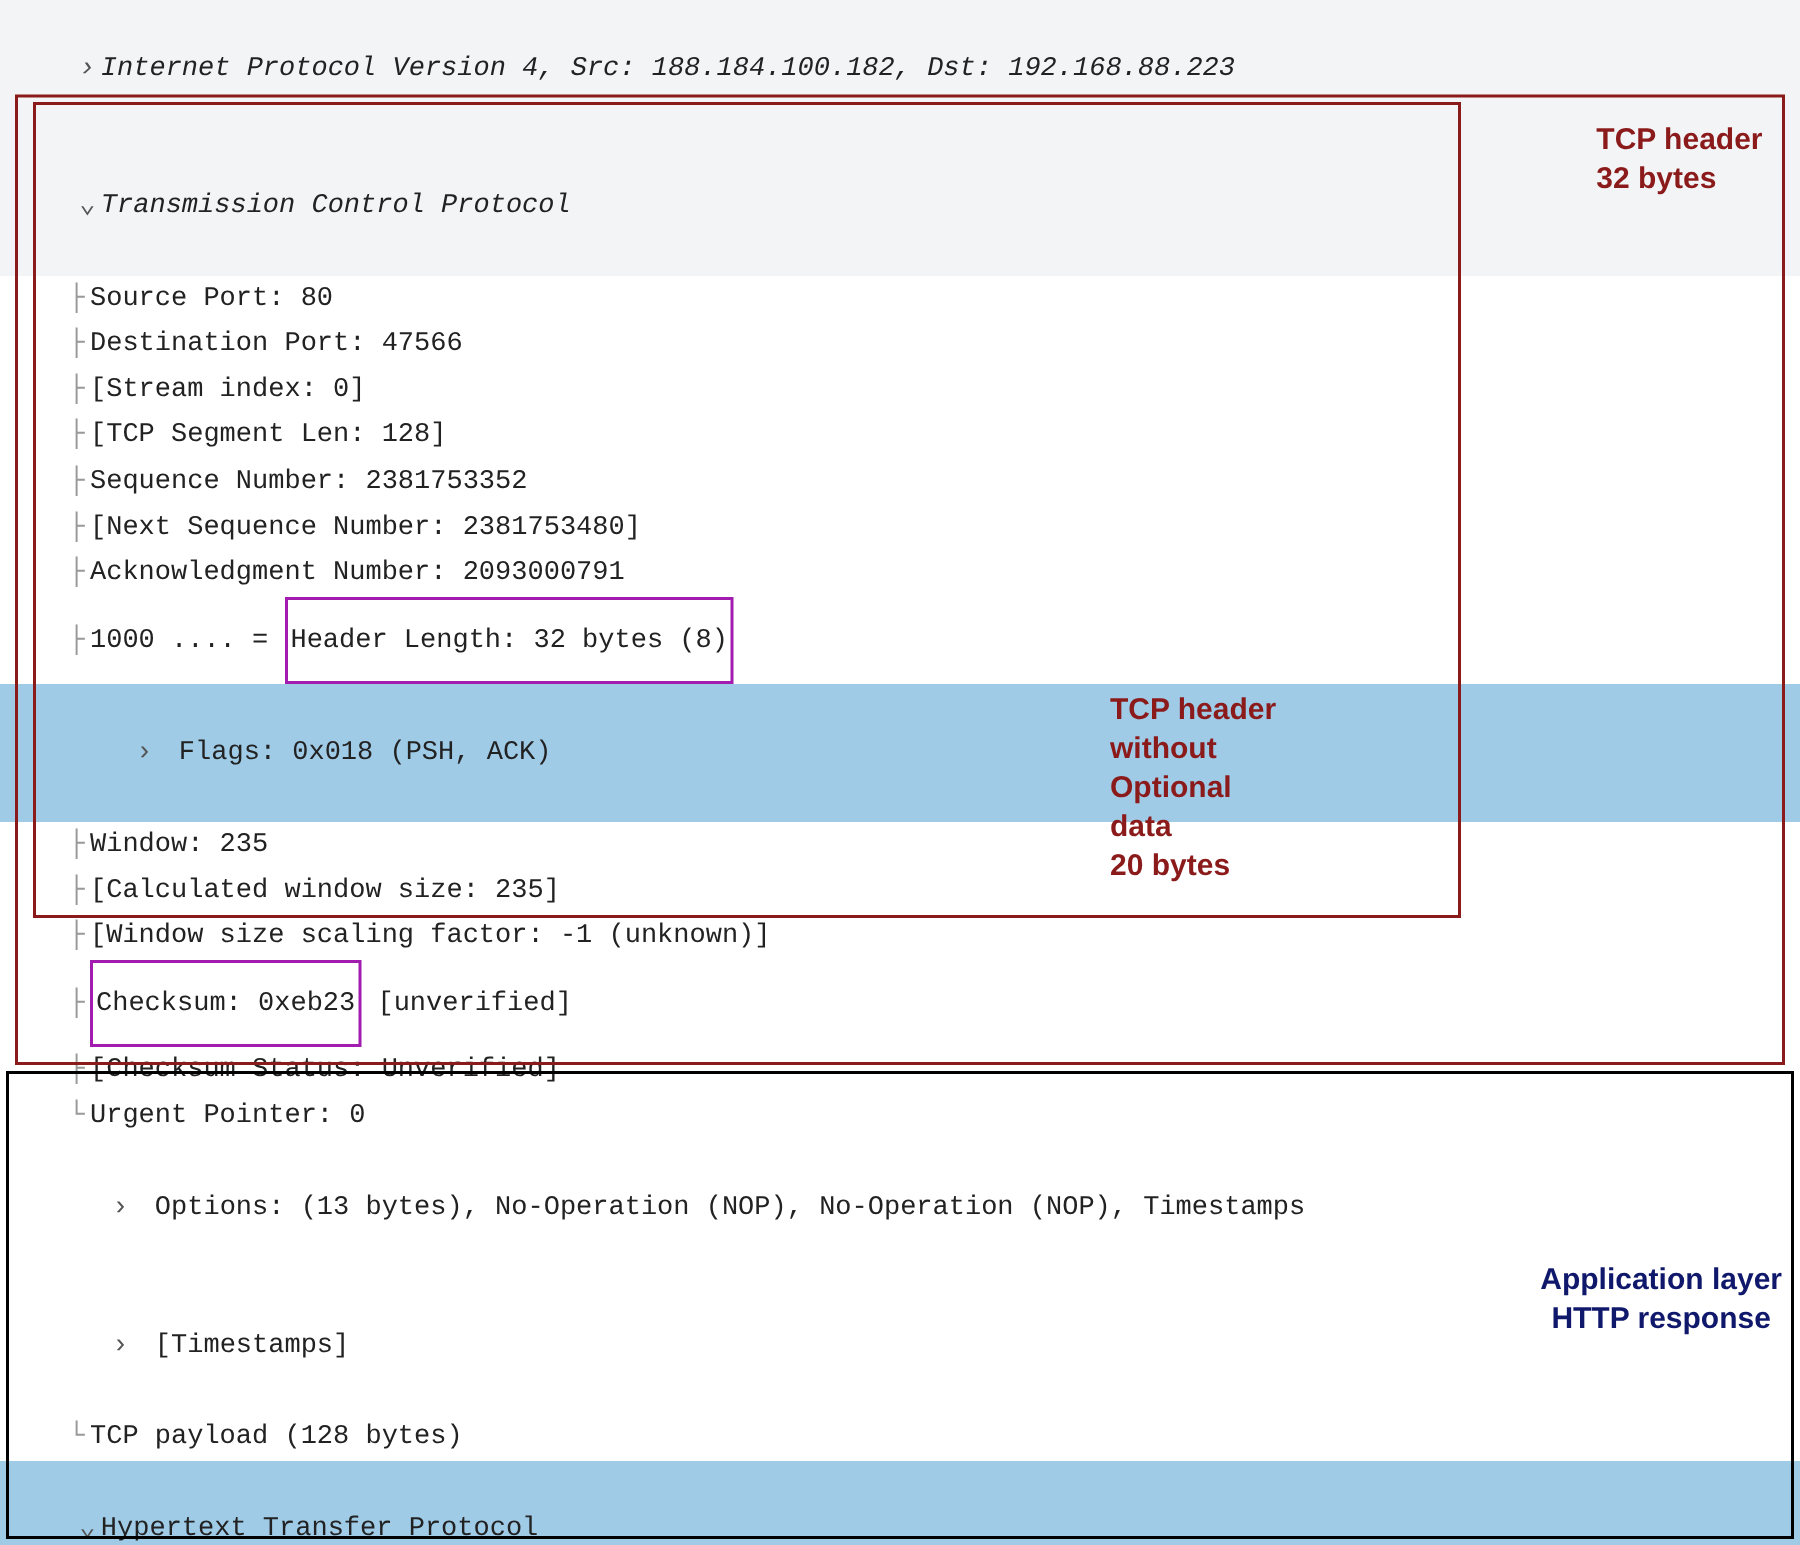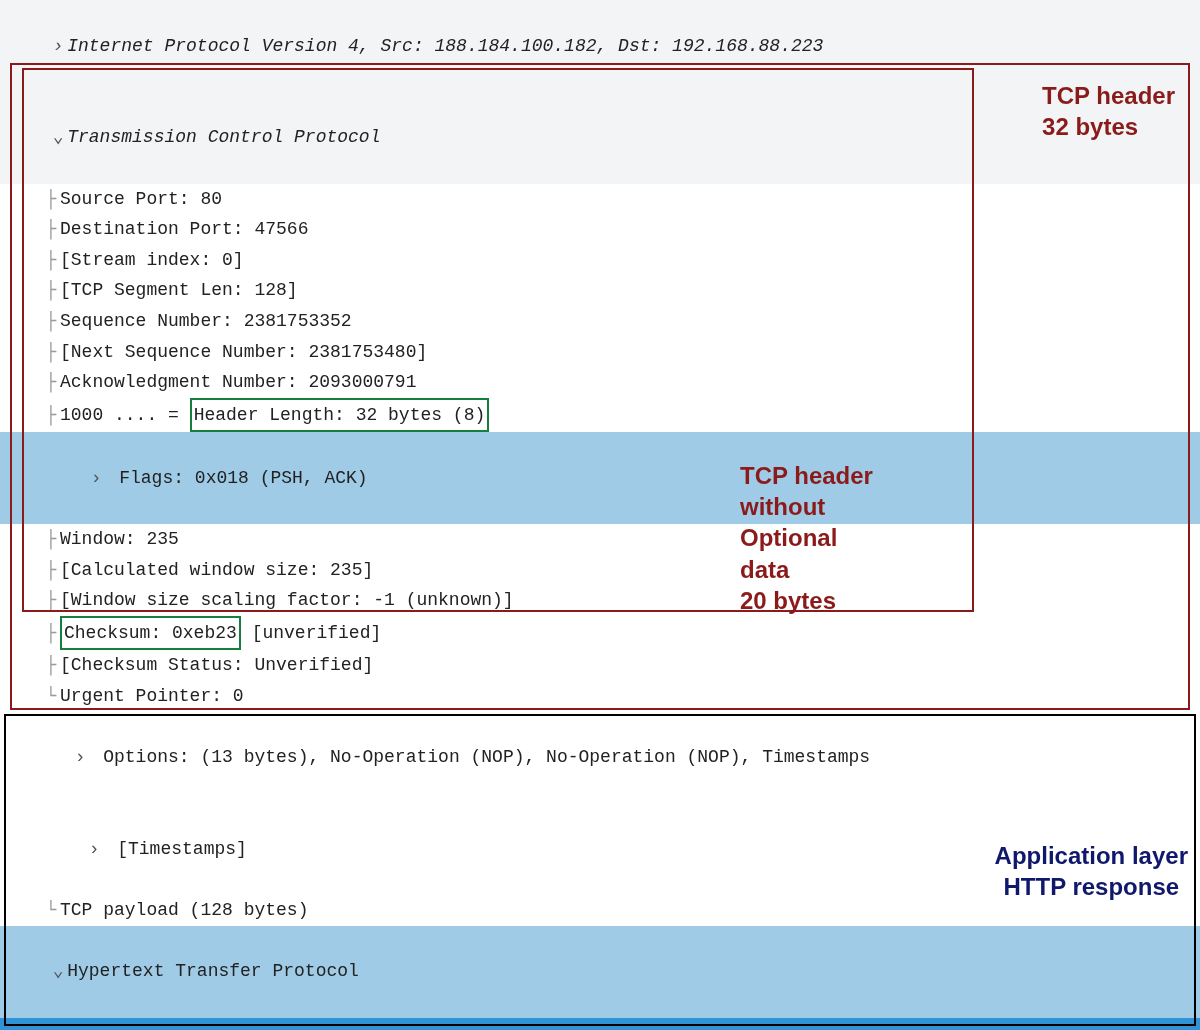--- a/index.html
+++ b/index.html
@@ -43,28 +43,28 @@
   
   .overlay {
     position: absolute;
     border: 2.5px solid;
     pointer-events: none;
   }
   .label {
     position: absolute;
     font-family: -apple-system, BlinkMacSystemFont, "Segoe UI", Arial, sans-serif;
     font-weight: 700;
-    font-size: 24px;
+    font-size: 20px;
     pointer-events: none;
     line-height: 1.3;
   }
 
   .wrap { position: relative; width: 1200px; }
 
-  .redbox { border: 2px solid #15803d; display: inline-block; padding: 0 2px; }
+  .redbox { border: 2px solid #a21caf; display: inline-block; padding: 12px 2px; }
 </style>
 </head>
 <body>
 
 <div class="wrap">
 
   <div class="row level0 shaded">
     <span class="exp">›</span><span>Internet Protocol Version 4, Src: 188.184.100.182, Dst: 192.168.88.223</span>
   </div>
 
@@ -88,21 +88,21 @@
   <div class="row level1b"><span class="tree-glyph">├</span><span>Window: 235</span></div>
   <div class="row level1b"><span class="tree-glyph">├</span><span>[Calculated window size: 235]</span></div>
   <div class="row level1b"><span class="tree-glyph">├</span><span>[Window size scaling factor: -1 (unknown)]</span></div>
   <div class="row level1b"><span class="tree-glyph">├</span><span class="redbox">Checksum: 0xeb23</span><span> [unverified]</span></div>
   <div class="row level1b"><span class="tree-glyph">├</span><span>[Checksum Status: Unverified]</span></div>
   <div class="row level1b"><span class="tree-glyph">└</span><span>Urgent Pointer: 0</span></div>
 
   <div class="row level1" style="padding-left:28px;">
     <span class="exp">›</span><span style="display:inline-block;width:14px"></span><span>Options: (13 bytes), No-Operation (NOP), No-Operation (NOP), Timestamps</span>
   </div>
-  <div class="row level1" style="padding-left:28px;margin-left:14px;">
+  <div class="row level1" style="padding-left:28px;">
     <span class="exp">›</span><span style="display:inline-block;width:14px"></span><span>[Timestamps]</span>
   </div>
   <div class="row level1b"><span class="tree-glyph">└</span><span>TCP payload (128 bytes)</span></div>
 
   <div class="row level0 sel-light">
     <span class="exp">⌄</span><span>Hypertext Transfer Protocol</span>
   </div>
   <div class="row level1 sel-dark" style="padding-left:28px;">
     <span style="display:inline-block;width:14px"></span>
   </div>

